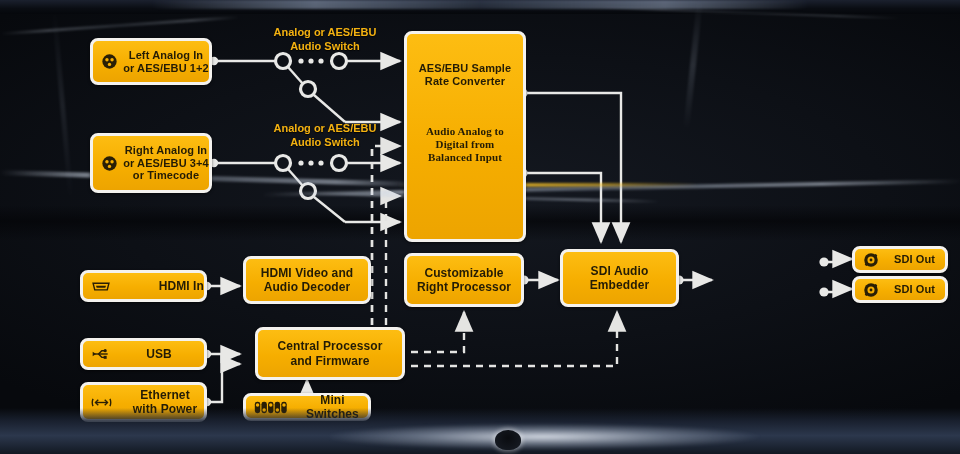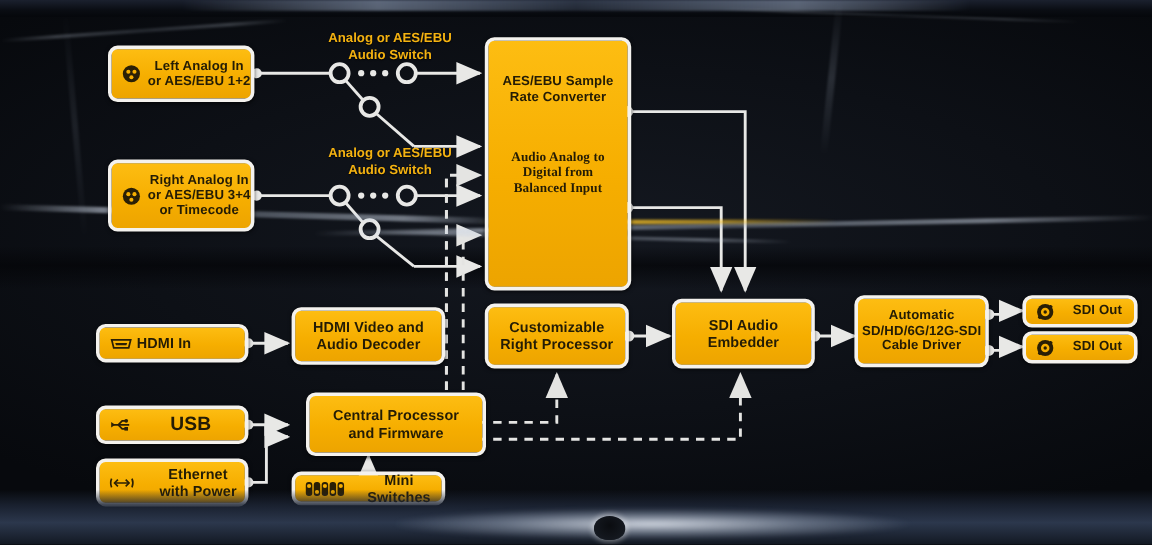--- a/index.html
+++ b/index.html
@@ -251,24 +251,24 @@
       <div>or AES/EBU 3+4</div>
       <div>or Timecode</div>
     </div>
   </div>
 
   <div class="blk io" style="left:80px; top:270px; width:127px; height:32px; font-size:12px;">
     <svg class="ic" width="20" height="13" viewBox="0 0 24 14">
       <path d="M2.5,3 L21.5,3 L19.5,11 L4.5,11 Z" fill="none" stroke="#2a1f05" stroke-width="1.7"></path>
       <path d="M6,6.2 L18,6.2 L17.2,8.4 L6.8,8.4 Z" fill="#2a1f05"></path>
     </svg>
-    <div style="flex:1; text-align:left; margin-left:-6px;">HDMI In</div>
-  </div>
-
-  <div class="blk io" style="left:80px; top:338px; width:127px; height:32px; font-size:16px;">
+    <div style="flex:1; text-align:right; margin-left:-6px;">HDMI In</div>
+  </div>
+
+  <div class="blk io" style="left:80px; top:338px; width:127px; height:32px; font-size:12px;">
     <svg class="ic" width="20" height="14" viewBox="0 0 24 16">
       <g stroke="#2a1f05" stroke-width="1.7" fill="none">
         <line x1="4" y1="8" x2="20" y2="8"></line>
         <path d="M9,8 L13,4 L16,4"></path>
         <path d="M9,8 L13,12 L16,12"></path>
       </g>
       <path d="M2,5.2 L6,8 L2,10.8 Z" fill="#2a1f05"></path>
       <circle cx="17" cy="4" r="1.9" fill="#2a1f05"></circle>
       <rect x="15.2" y="10.2" width="3.6" height="3.6" fill="#2a1f05"></rect>
     </svg>
@@ -344,27 +344,20 @@
     </div>
   </div>
 
   <div class="blk" style="left:560px; top:249px; width:119px; height:58px; font-size:12px;">
     <div>
       <div>SDI Audio</div>
       <div>Embedder</div>
     </div>
   </div>
 
-  <div class="blk" style="left:712px; top:246px; width:112px; height:60px; font-size:11px;">
-    <div>
-      <div>Automatic</div>
-      <div>SD/HD/6G/12G-SDI</div>
-      <div>Cable Driver</div>
-    </div>
-  </div>
 
   <div class="blk io" style="left:852px; top:246px; width:96px; height:27px; font-size:11px;">
     <svg class="ic" width="16" height="16" viewBox="0 0 18 18">
       <circle cx="9" cy="9" r="7.6" fill="#2a1f05"></circle>
       <circle cx="9" cy="9" r="4" fill="#f6ae00"></circle>
       <circle cx="9" cy="9" r="1.6" fill="#2a1f05"></circle>
       <rect x="12.4" y="2.6" width="3.2" height="3.6" rx="1" fill="#2a1f05" transform="rotate(30 14 4.4)"></rect>
       <rect x="2.4" y="11.8" width="3.2" height="3.6" rx="1" fill="#2a1f05" transform="rotate(30 4 13.6)"></rect>
     </svg>
     <div style="flex:1; text-align:center; margin-left:-4px;">SDI Out</div>

